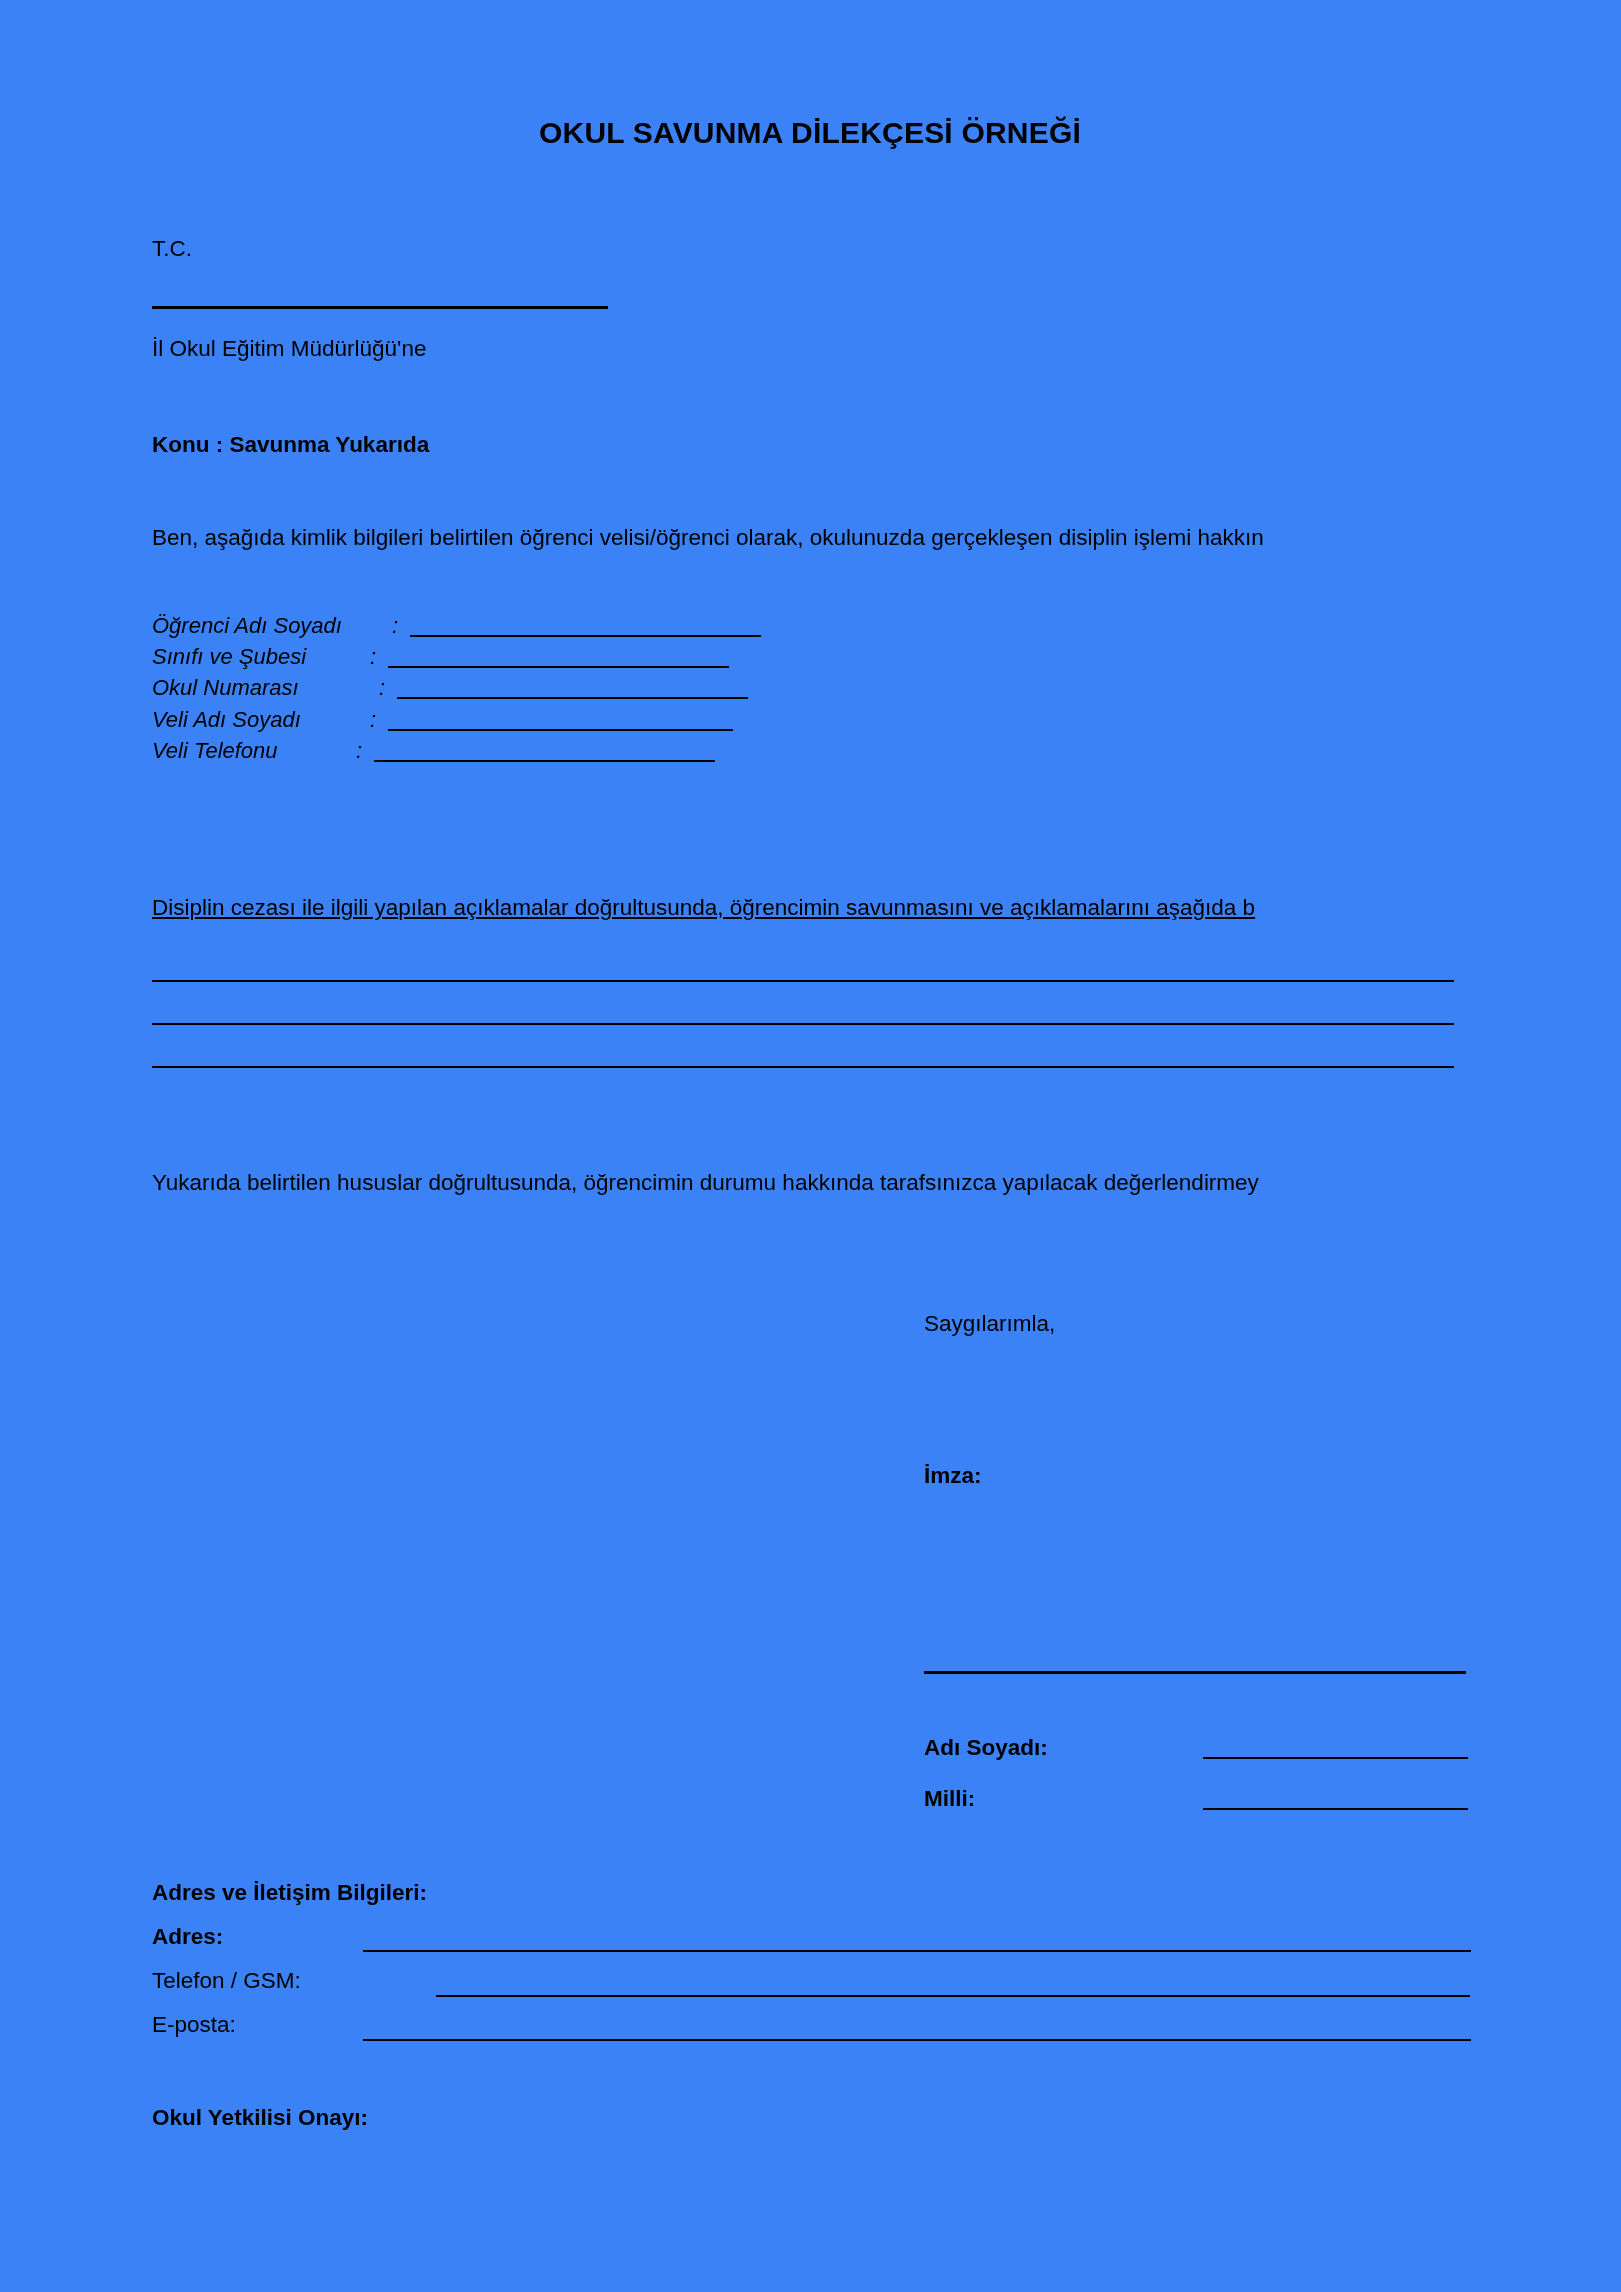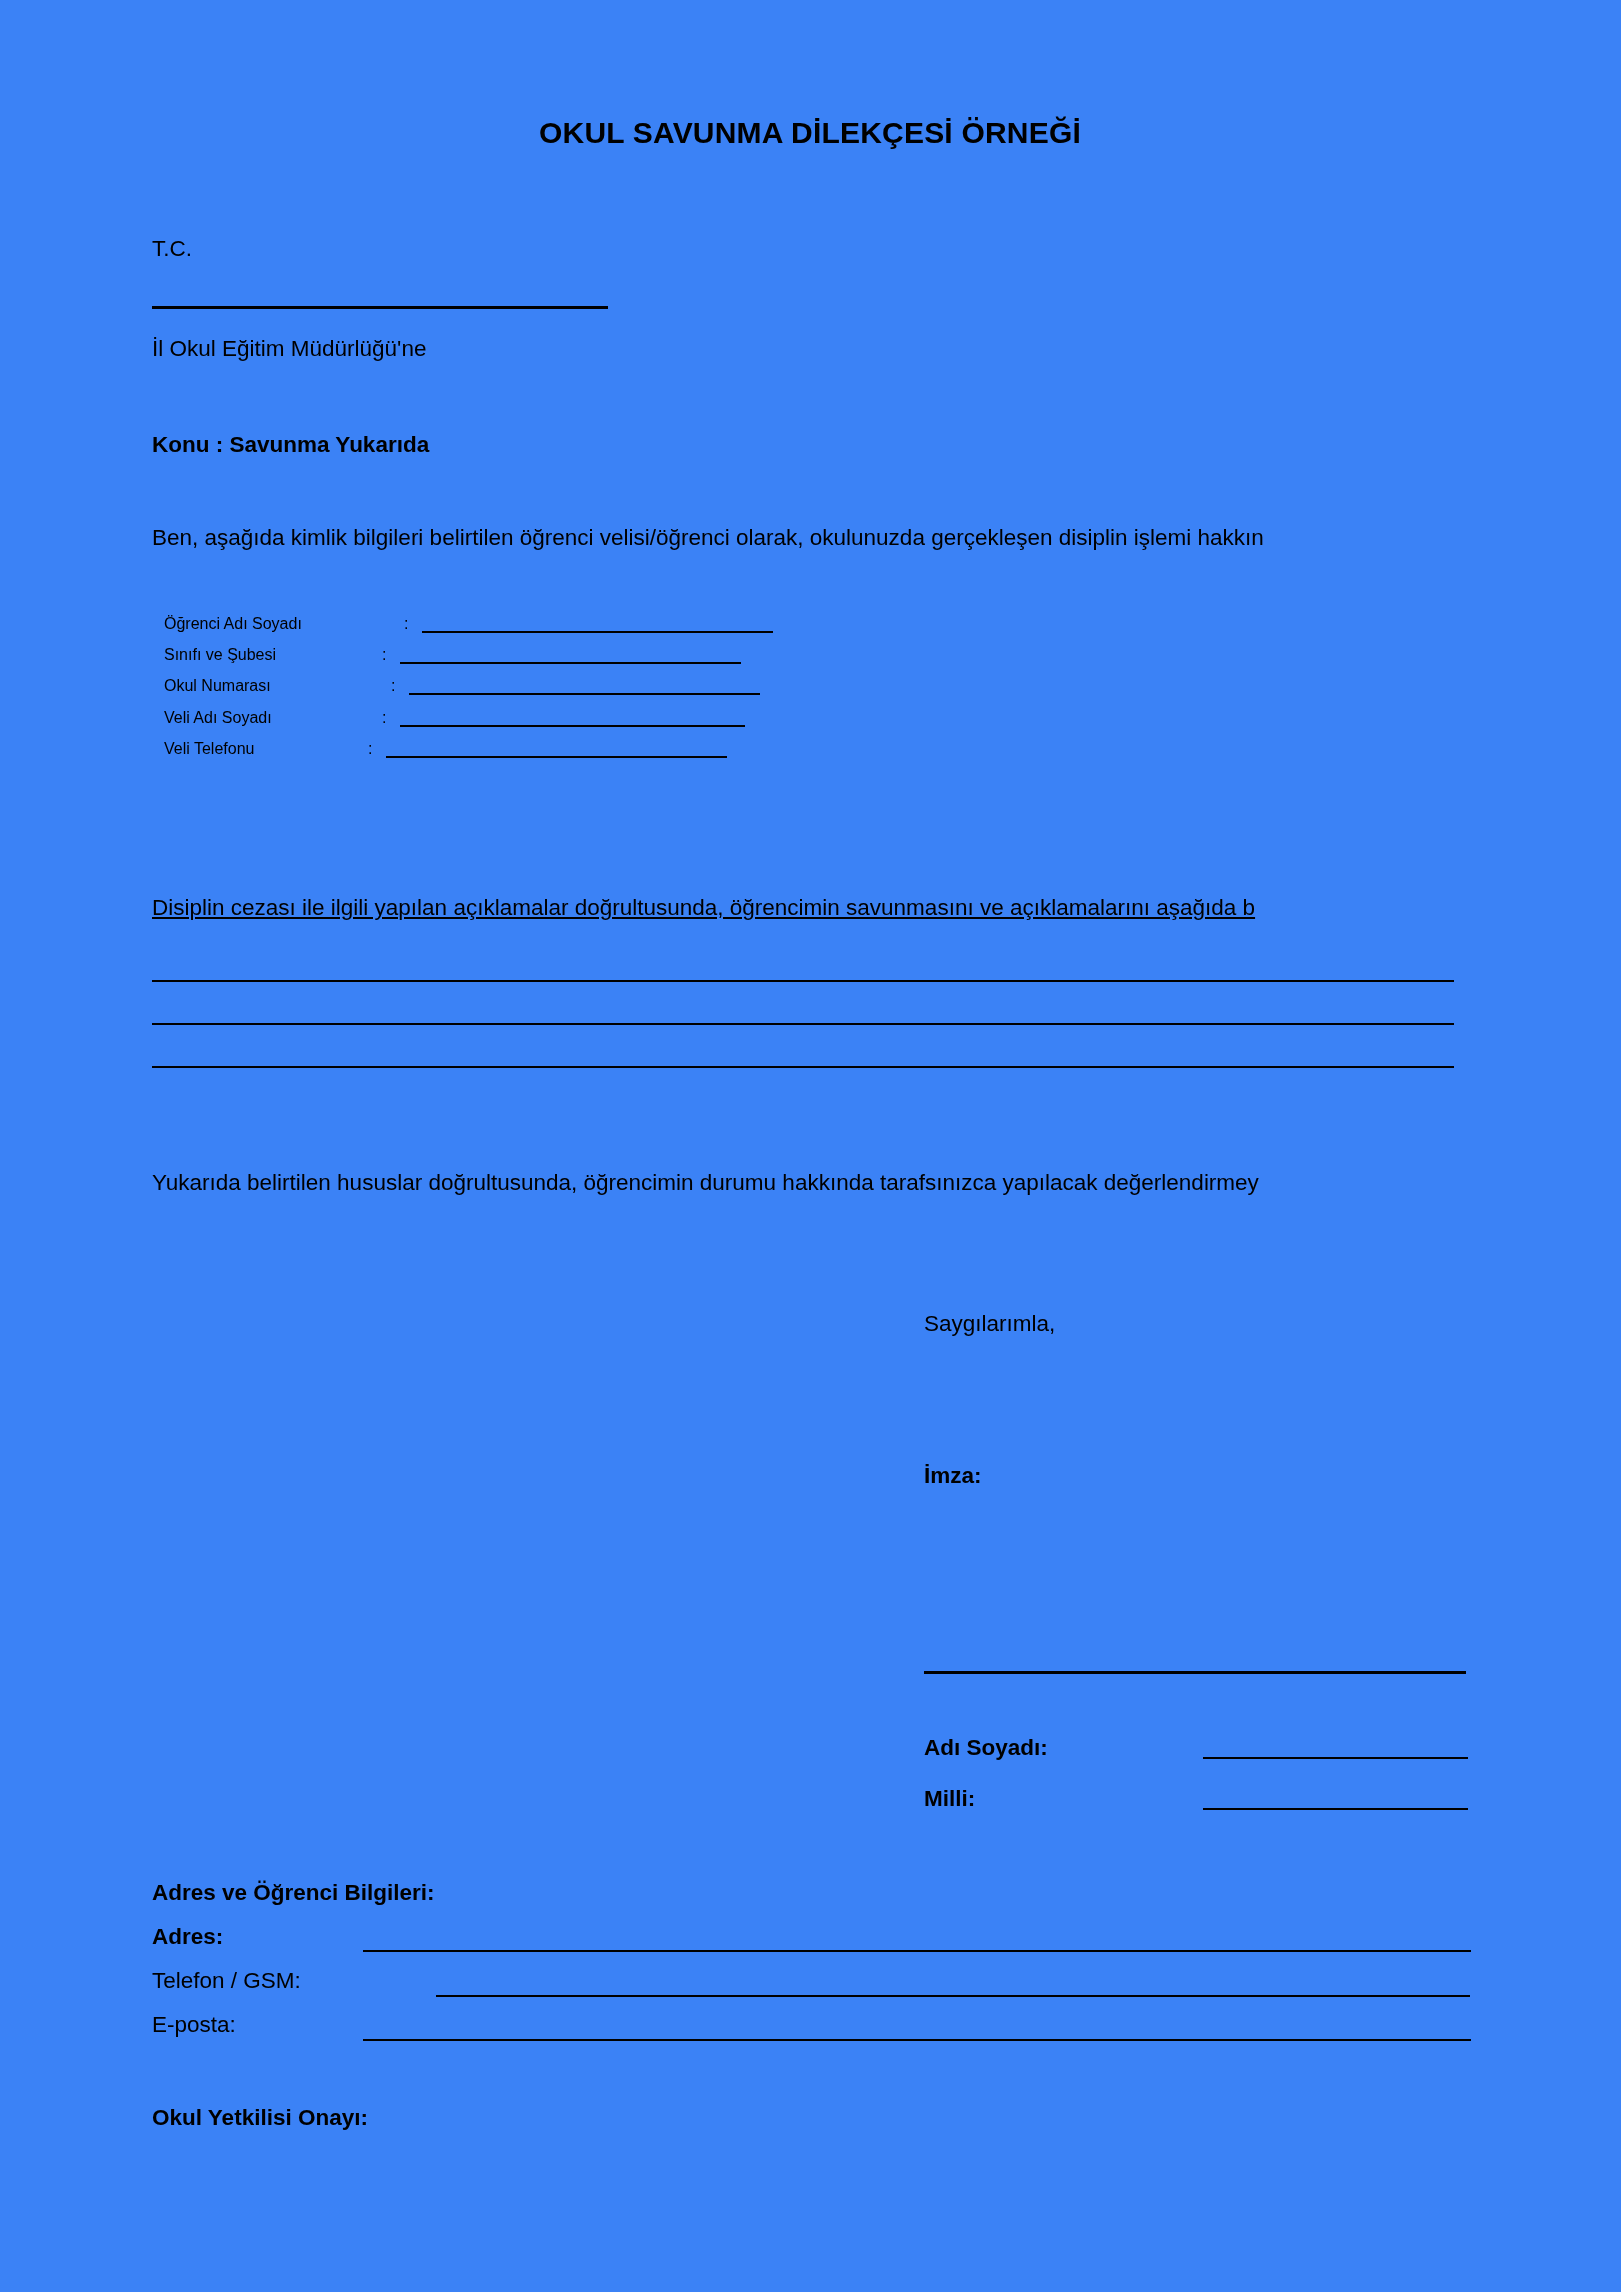--- a/index.html
+++ b/index.html
@@ -61,24 +61,25 @@
     left: 0;
     top: 306px;
     width: 456px;
     height: 0;
     border-top: 3.9px solid #000000;
   }
 
   
   .field-row {
     position: absolute;
-    left: 12px;
-    font-size: 16px;
+    left: 0;
+    font-size: 22px;
     line-height: 1.0;
     white-space: nowrap;
+    font-style: italic;
   }
   .field-label {
     display: inline-block;
   }
   .field-colon {
     display: inline-block;
   }
   .field-rule {
     display: inline-block;
     border-bottom: 2px solid #000000;
@@ -183,21 +184,21 @@
     <div class="sig-block-item bold" style="left:772px; top:1465px;text-align:center;">İmza:</div>
 
     <div class="sig-rule" style="left:772px; top:1671px; width:542px;"></div>
 
     <div class="sig-field" style="left:772px; top:1735px;">Adı Soyadı:</div>
     <div class="sig-field-rule" style="left:1051px; top:1757px; width:265px;"></div>
 
     <div class="sig-field" style="left:772px; top:1786px;">Milli:</div>
     <div class="sig-field-rule" style="left:1051px; top:1808px; width:265px;"></div>
 
-    <div class="contact-label bold" style="top:1880px;">Adres ve Öğrenci Bilgileri:</div>
+    <div class="contact-label bold" style="top:1880px;">Adres ve İletişim Bilgileri:</div>
 
     <div class="contact-label" style="top:1924px;font-weight:bold;">Adres:</div>
     <div class="contact-rule" style="left:211px; top:1950px; width:1108px;"></div>
 
     <div class="contact-label" style="top:1968px;">Telefon / GSM:</div>
     <div class="contact-rule" style="left:284px; top:1995px; width:1034px;"></div>
 
     <div class="contact-label" style="top:2012px;">E-posta:</div>
     <div class="contact-rule" style="left:211px; top:2039px; width:1108px;"></div>
 

